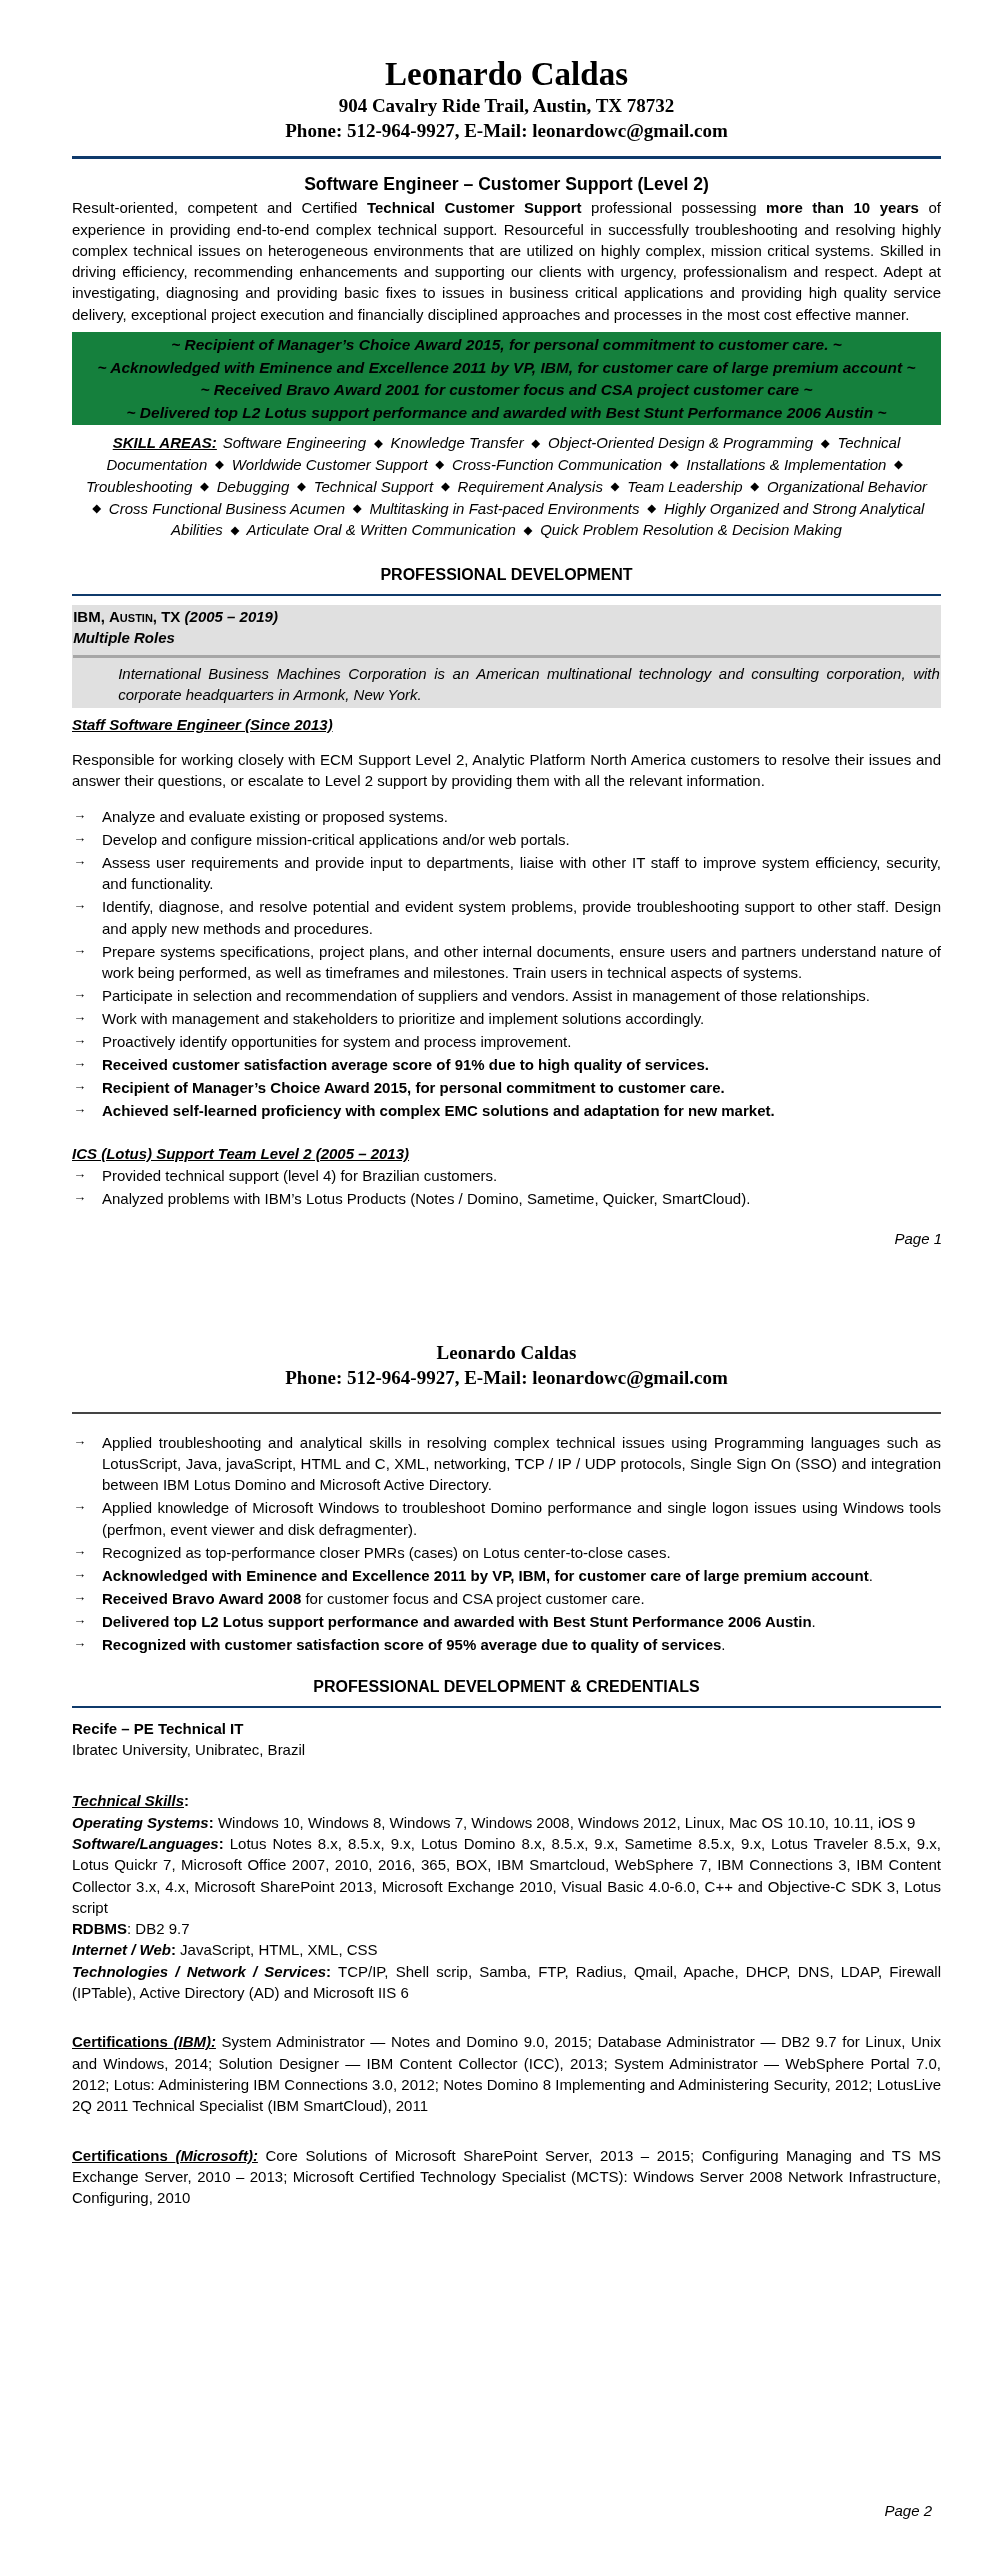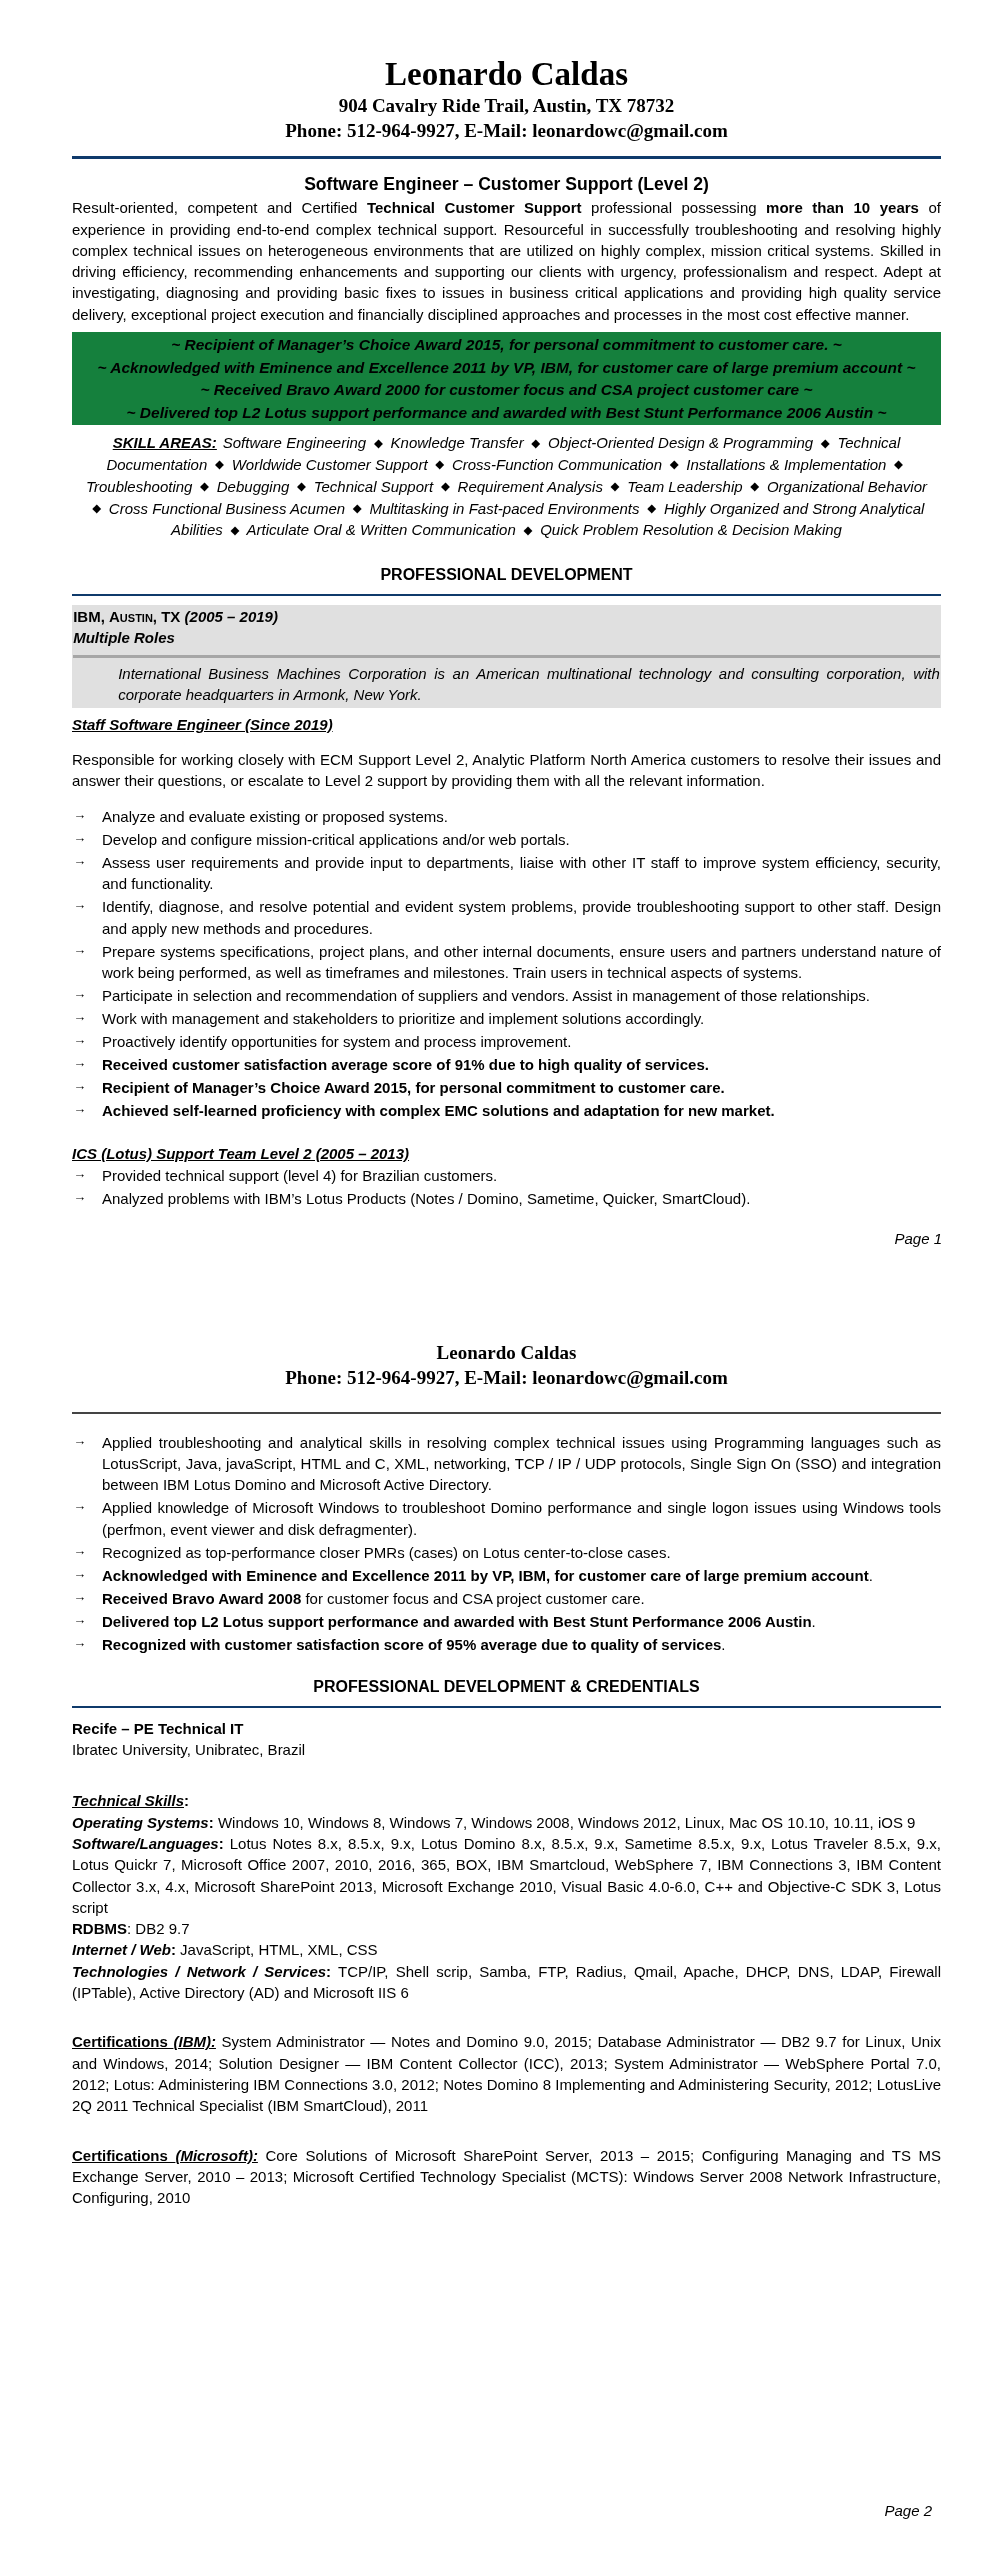--- a/index.html
+++ b/index.html
@@ -90,41 +90,41 @@
 
   <div class="job-title">Software Engineer – Customer Support (Level 2)</div>
 
   <div class="summary">
     <span>Result-oriented, competent and Certified </span><b>Technical Customer Support</b><span> professional possessing </span><b>more than 10 years</b><span> of experience in providing end-to-end complex technical support. Resourceful in successfully troubleshooting and resolving highly complex technical issues on heterogeneous environments that are utilized on highly complex, mission critical systems. Skilled in driving efficiency, recommending enhancements and supporting our clients with urgency, professionalism and respect. Adept at investigating, diagnosing and providing basic fixes to issues in business critical applications and providing high quality service delivery, exceptional project execution and financially disciplined approaches and processes in the most cost effective manner.</span>
   </div>
 
   <div class="awards">
     <div>~ Recipient of Manager’s Choice Award 2015, for personal commitment to customer care. ~</div>
     <div>~ Acknowledged with Eminence and Excellence 2011 by VP, IBM, for customer care of large premium account ~</div>
-    <div>~ Received Bravo Award 2000 for customer focus and CSA project customer care ~</div>
+    <div>~ Received Bravo Award 2001 for customer focus and CSA project customer care ~</div>
     <div>~ Delivered top L2 Lotus support performance and awarded with Best Stunt Performance 2006 Austin ~</div>
   </div>
 
   <div class="skills">
     <span class="label">SKILL AREAS:</span><span id="skill-list"><span>Software Engineering</span> <span class="dia">◆</span> <span>Knowledge Transfer</span> <span class="dia">◆</span> <span>Object-Oriented Design &amp; Programming</span> <span class="dia">◆</span> <span>Technical Documentation</span> <span class="dia">◆</span> <span>Worldwide Customer Support</span> <span class="dia">◆</span> <span>Cross-Function Communication</span> <span class="dia">◆</span> <span>Installations &amp; Implementation</span> <span class="dia">◆</span> <span>Troubleshooting</span> <span class="dia">◆</span> <span>Debugging</span> <span class="dia">◆</span> <span>Technical Support</span> <span class="dia">◆</span> <span>Requirement Analysis</span> <span class="dia">◆</span> <span>Team Leadership</span> <span class="dia">◆</span> <span>Organizational Behavior</span> <span class="dia">◆</span> <span>Cross Functional Business Acumen</span> <span class="dia">◆</span> <span>Multitasking in Fast-paced Environments</span> <span class="dia">◆</span> <span>Highly Organized and Strong Analytical Abilities</span> <span class="dia">◆</span> <span>Articulate Oral &amp; Written Communication</span> <span class="dia">◆</span> <span>Quick Problem Resolution &amp; Decision Making</span></span>
   </div>
 
   <div class="section-title">PROFESSIONAL DEVELOPMENT</div>
   <div class="rule-section"></div>
 
   <div class="company-box">
     <div class="company">
       <span>IBM, </span><span class="sc">Austin, TX</span> <i>(2005 – 2019)</i>
     </div>
     <div class="roles">Multiple Roles</div>
     <div class="gray-rule"></div>
     <div class="desc">International Business Machines Corporation is an American multinational technology and consulting corporation, with corporate headquarters in Armonk, New York.</div>
   </div>
 
-  <div class="role-title">Staff Software Engineer (Since 2019)</div>
+  <div class="role-title">Staff Software Engineer (Since 2013)</div>
   <div class="role-desc">Responsible for working closely with ECM Support Level 2, Analytic Platform North America customers to resolve their issues and answer their questions, or escalate to Level 2 support by providing them with all the relevant information.</div>
 
   <ul class="arrows" id="role1-bullets">
       <li><span class="arr">→</span><span>Analyze and evaluate existing or proposed systems.</span></li>
       <li><span class="arr">→</span><span>Develop and configure mission-critical applications and/or web portals.</span></li>
       <li><span class="arr">→</span><span>Assess user requirements and provide input to departments, liaise with other IT staff to improve system efficiency, security, and functionality.</span></li>
       <li><span class="arr">→</span><span>Identify, diagnose, and resolve potential and evident system problems, provide troubleshooting support to other staff. Design and apply new methods and procedures.</span></li>
       <li><span class="arr">→</span><span>Prepare systems specifications, project plans, and other internal documents, ensure users and partners understand nature of work being performed, as well as timeframes and milestones. Train users in technical aspects of systems.</span></li>
       <li><span class="arr">→</span><span>Participate in selection and recommendation of suppliers and vendors. Assist in management of those relationships.</span></li>
       <li><span class="arr">→</span><span>Work with management and stakeholders to prioritize and implement solutions accordingly.</span></li>

